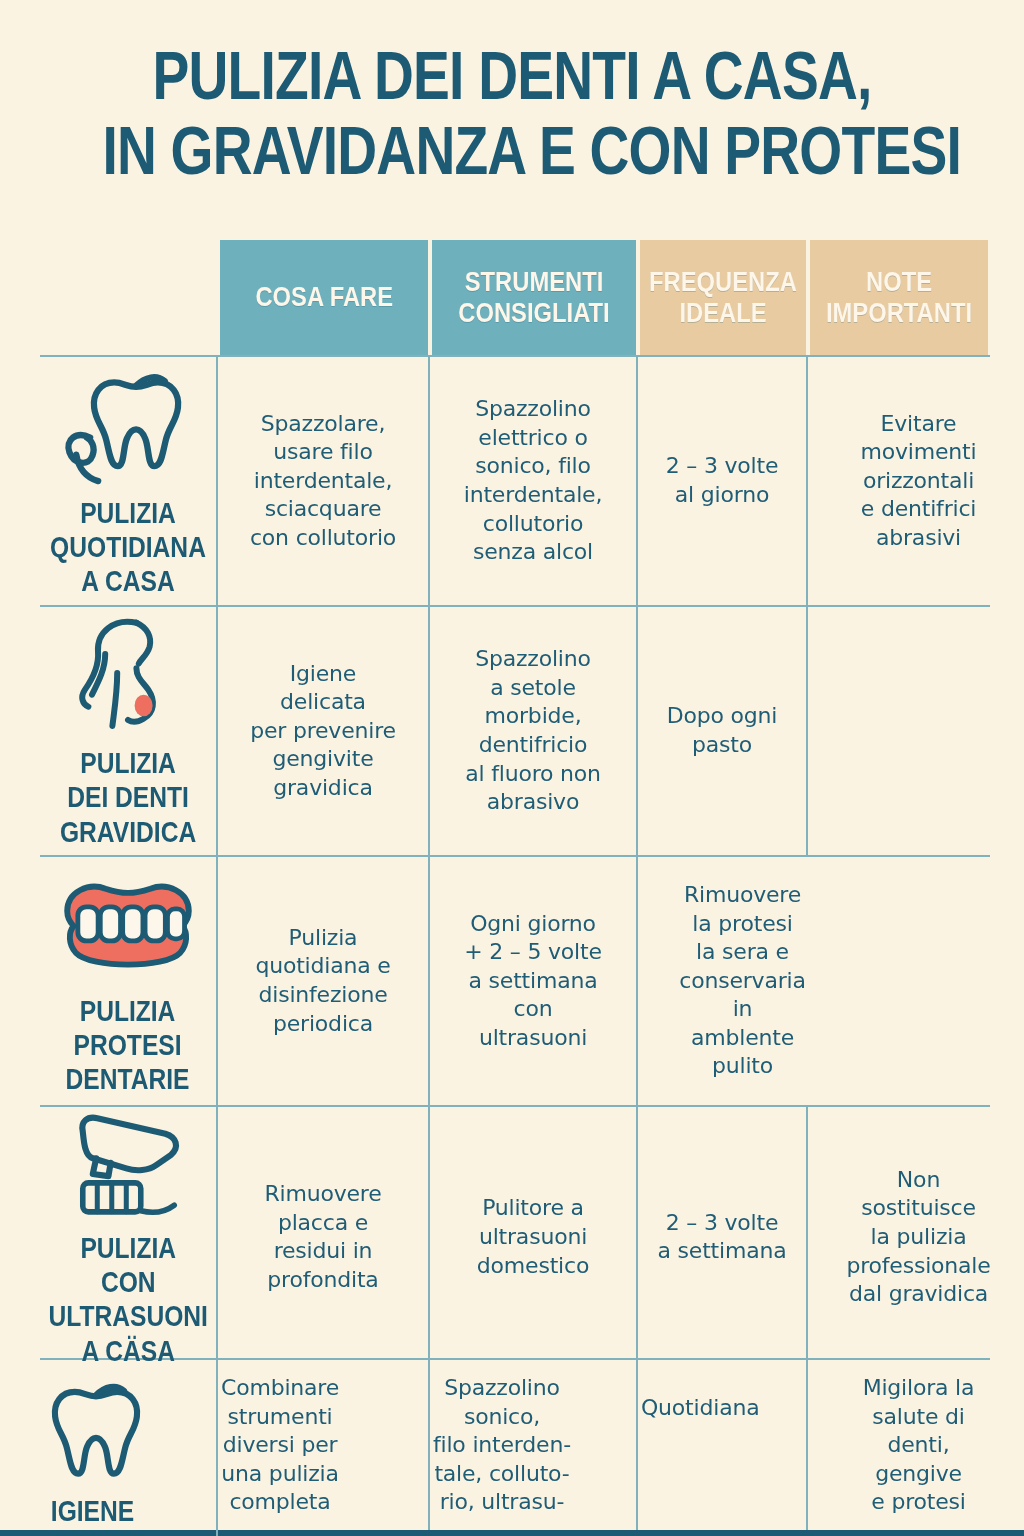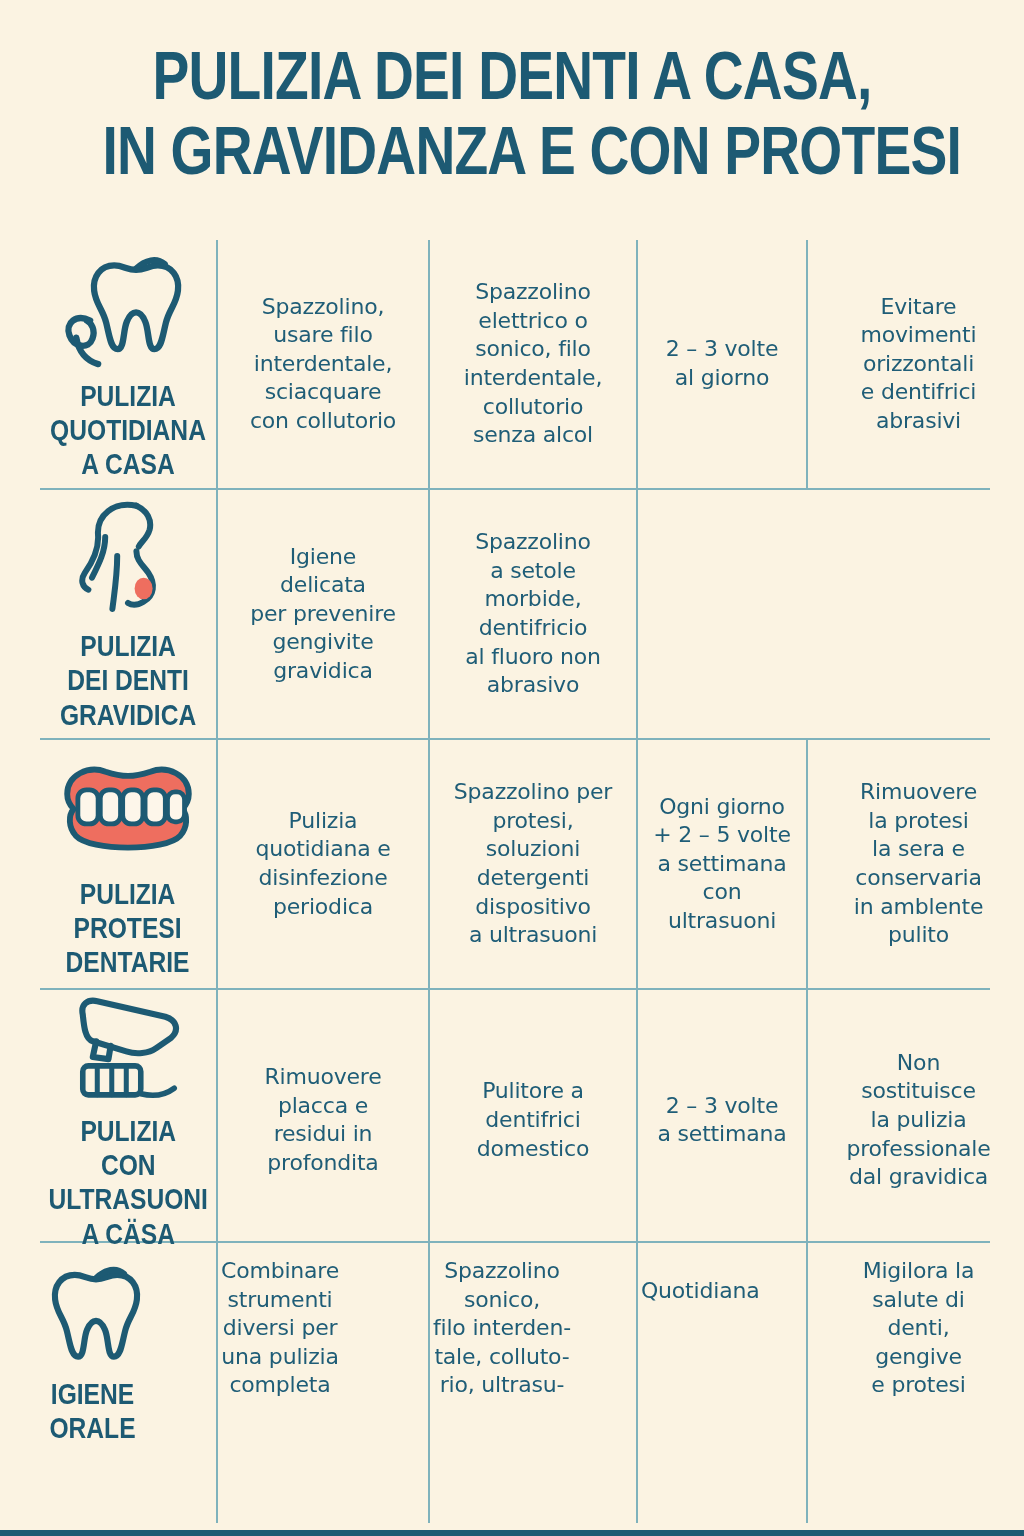--- a/index.html
+++ b/index.html
@@ -54,38 +54,56 @@
 
 <div class="page">
 
   <h1 class="title" style="margin:0;">
     <span class="tline">PULIZIA DEI DENTI A CASA,</span>
     <span class="tline">IN GRAVIDANZA E CON PROTESI</span>
   </h1>
 
   <div class="table">
 
+    <div class="grid-row header-row">
+      <div></div>
+      <div class="header-cell tone-teal">
+        <span class="hinner">COSA FARE</span>
+      </div>
+      <div class="header-cell tone-teal">
+        <span class="hinner">STRUMENTI
+CONSIGLIATI</span>
+      </div>
+      <div class="header-cell tone-tan">
+        <span class="hinner">FREQUENZA
+IDEALE</span>
+      </div>
+      <div class="header-cell tone-tan">
+        <span class="hinner">NOTE
+IMPORTANTI</span>
+      </div>
+    </div>
 
     <div class="grid-row row r1">
       <div class="labelcell">
         <svg class="icon" viewBox="0 0 118 108" width="140" height="124">
           <g fill="none" stroke="#1d5a73" stroke-width="5.5" stroke-linecap="round" stroke-linejoin="round">
             <g transform="translate(16,0)">
               <path d="M31 16 C 19 16 12 26 13.5 38 C 15 50 21 54 24 66 C 27 78 28 89 34 89 C 40 89 38.5 73 42 65 C 44.5 59 47.5 57 50 57 C 52.5 57 55.5 59 58 65 C 61.5 73 60 89 66 89 C 72 89 73 78 76 66 C 79 54 85 50 86.5 38 C 88 26 81 16 69 16 C 61 16 58 20 50 20 C 42 20 39 16 31 16 Z"></path>
               <path d="M50 19 C 58 11 68 9 75 15"></path>
             </g>
             <path d="M26 64 C 14 58 4 66 8 77 C 12 88 25 89 28 80 C 31 72 27 66 23 64"></path>
             <path d="M14 79 C 16 91 23 99 33 102"></path>
           </g>
         </svg>
         <div class="label-text">PULIZIA
 QUOTIDIANA
 A CASA</div>
       </div>
-      <div class="cell">Spazzolino,
+      <div class="cell">Spazzolare,
 usare filo
 interdentale,
 sciacquare
 con collutorio</div>
       <div class="cell">Spazzolino
 elettrico o
 sonico, filo
 interdentale,
 collutorio
 senza alcol</div>
@@ -118,20 +136,22 @@
 delicata
 per prevenire
 gengivite
 gravidica</div>
       <div class="cell">Spazzolino
 a setole
 morbide,
 dentifricio
 al fluoro non
 abrasivo</div>
+      <div class="cell freq">Dopo ogni
+pasto</div>
     </div>
 
     <div class="grid-row row r3">
       <div class="labelcell">
         <svg class="icon" viewBox="0 0 150 112" width="160" height="120">
           <path d="M18 42 C 18 24 38 15 54 21 C 60 23 66 25 75 25 C 84 25 90 23 96 21 C 112 15 132 24 132 42 C 132 48 130 52 126 56 C 131 62 131 73 124 81 C 110 96 40 96 26 81 C 19 73 19 62 24 56 C 20 52 18 48 18 42 Z" fill="#ee6e5f" stroke="#1d5a73" stroke-width="5.5" stroke-linejoin="round"></path>
           <g fill="#fdf6ea" stroke="#1d5a73" stroke-width="4.5">
             <rect x="28" y="38" width="19" height="32" rx="8"></rect>
             <rect x="49" y="38" width="19" height="32" rx="8"></rect>
             <rect x="70" y="38" width="19" height="32" rx="8"></rect>
@@ -140,26 +160,20 @@
           </g>
         </svg>
         <div class="label-text">PULIZIA
 PROTESI
 DENTARIE</div>
       </div>
       <div class="cell">Pulizia
 quotidiana e
 disinfezione
 periodica</div>
-      <div class="cell">Spazzolino per
-protesi,
-soluzioni
-detergenti
-dispositivo
-a ultrasuoni</div>
       <div class="cell freq">Ogni giorno
 + 2 – 5 volte
 a settimana
 con
 ultrasuoni</div>
       <div class="cell last">Rimuovere
 la protesi
 la sera e
 conservaria
 in amblente
@@ -180,21 +194,21 @@
         <div class="label-text">PULIZIA
 CON
 ULTRASUONI
 A CÄSA</div>
       </div>
       <div class="cell">Rimuovere
 placca e
 residui in
 profondita</div>
       <div class="cell">Pulitore a
-dentifrici
+ultrasuoni
 domestico</div>
       <div class="cell freq">2 – 3 volte
 a settimana</div>
       <div class="cell last">Non
 sostituisce
 la pulizia
 professionale
 dal gravidica</div>
     </div>
 

